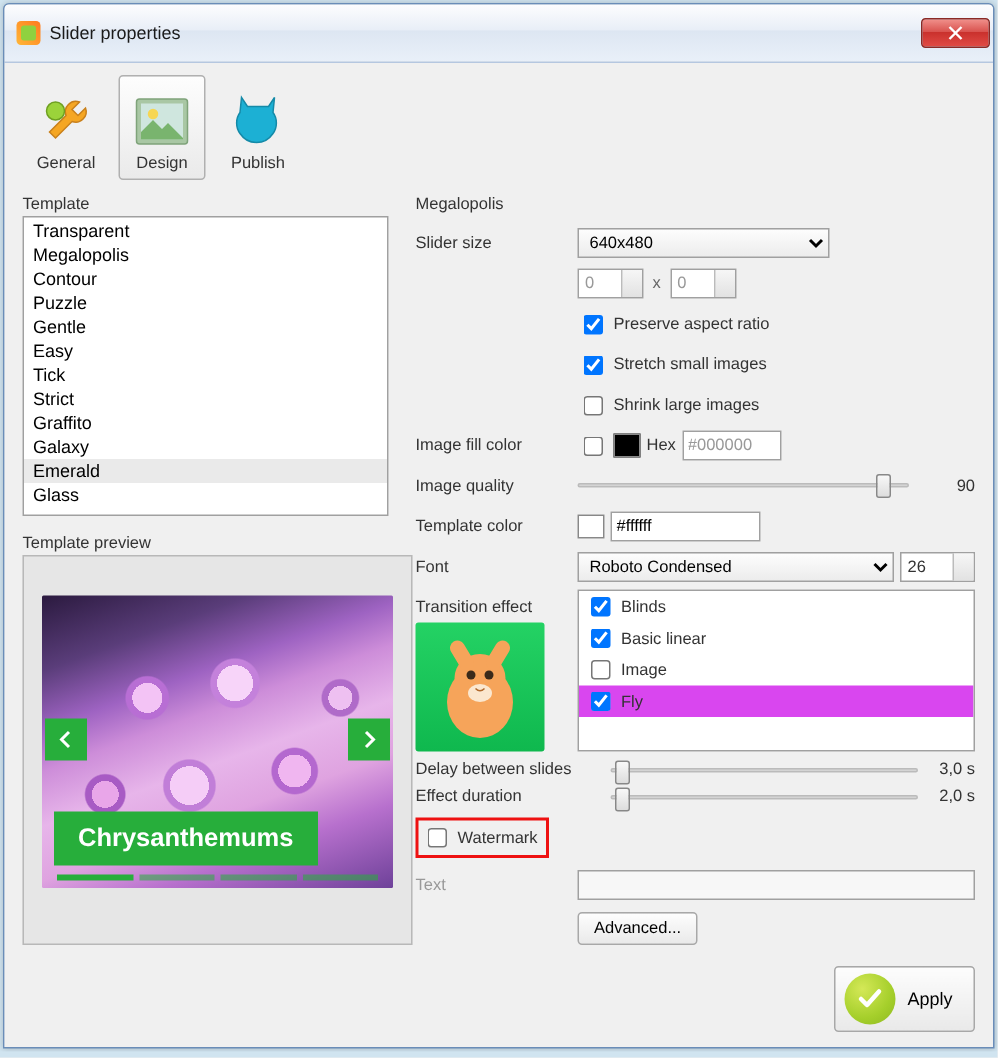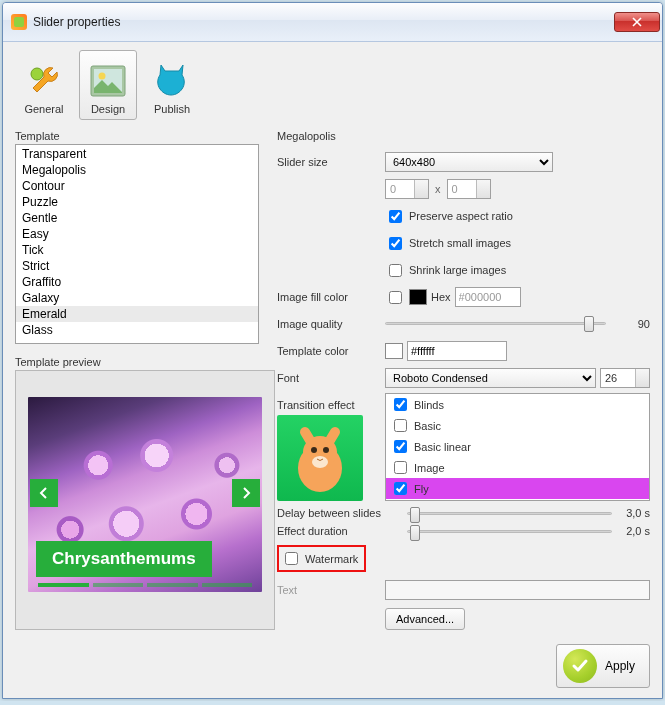--- a/index.html
+++ b/index.html
@@ -257,24 +257,20 @@
                   <path d="M30 37q3 3 6 0" stroke="#b26a2e" fill="none"></path>
                 </svg>
             </div>
           </div>
           <div class="effectbox" id="effects">
               <div class="erow">
                 <input type="checkbox" checked="" style="">
                 <span>Blinds</span>
               </div>
               <div class="erow">
-                <input type="checkbox" style="">
-                <span>Basic</span>
-              </div>
-              <div class="erow">
                 <input type="checkbox" checked="" style="">
                 <span>Basic linear</span>
               </div>
               <div class="erow">
                 <input type="checkbox" style="">
                 <span>Image</span>
               </div>
               <div class="erow sel">
                 <input type="checkbox" checked="" style="">
                 <span>Fly</span>

